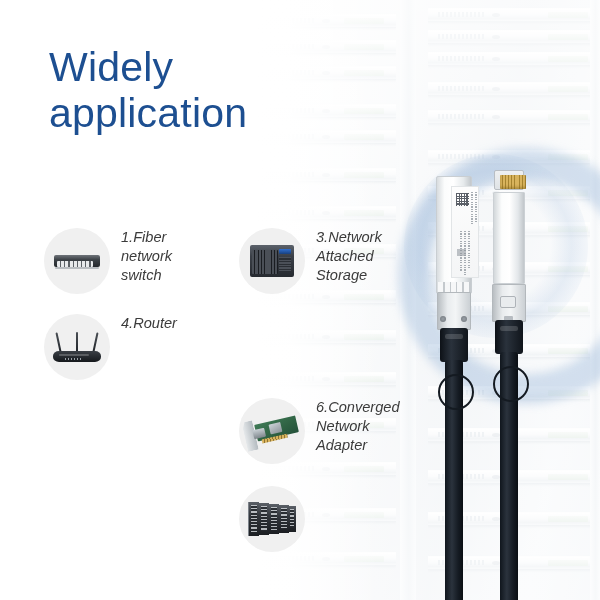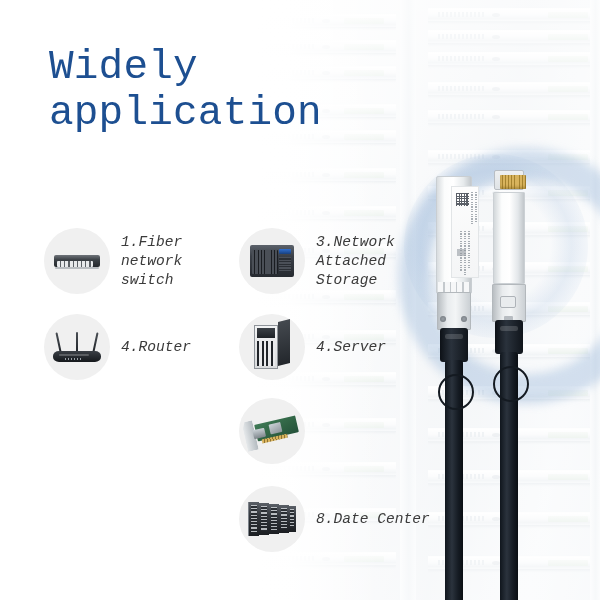--- a/index.html
+++ b/index.html
@@ -2,21 +2,21 @@
 <html><head>
 <meta charset="utf-8">
 <style>
   html,body{margin:0;padding:0;}
   body{
     width:600px;height:600px;overflow:hidden;
     background:#ffffff;
     font-family:"Liberation Sans", sans-serif;
     position:relative;
   }
-  #page{position:absolute;inset:0;width:600px;height:600px;overflow:hidden;background:#fff;font-family:Liberation Mono, monospace;}
+  #page{position:absolute;inset:0;width:600px;height:600px;overflow:hidden;background:#fff;}
 
   
   .bg-photo{position:absolute;top:0;left:250px;width:350px;height:600px;overflow:hidden;}
   .bg-base{position:absolute;inset:0;
     background:linear-gradient(100deg,#ffffff 0%,#fafbfc 18%,#eef1f4 42%,#e4e9ee 62%,#f2f5f8 84%,#e8edf2 100%);}
   .rack-col{position:absolute;top:0;bottom:0;overflow:hidden;}
   .rack-col.a{left:8px;width:138px;}
   .rack-col.b{left:178px;width:172px;}
   .runit{position:absolute;left:0;right:0;height:12px;
     background:linear-gradient(180deg,#ffffff 0%,#f4f6f8 45%,#dfe5ea 80%,#eef2f5 100%);
@@ -46,21 +46,21 @@
     background:radial-gradient(circle,rgba(255,255,255,0) 42%,rgba(125,162,208,.16) 58%,rgba(255,255,255,0) 78%);}
 
   
   .headline{position:absolute;left:49px;top:44px;width:300px;
     font-size:41px;line-height:46px;color:#1d4f91;font-weight:400;letter-spacing:.2px;}
   .subtitle{position:absolute;left:51px;top:163px;width:250px;
     font-size:14.5px;line-height:21px;color:#8d8d8d;font-weight:400;}
 
   
   .grid{position:absolute;left:44px;top:228px;width:400px;height:340px;}
-  .cell{position:absolute;display:flex;align-items:center;}
+  .cell{position:absolute;display:flex;}
   .bubble{width:66px;height:66px;border-radius:50%;background:#f0f0f0;
     flex:0 0 66px;position:relative;display:flex;align-items:center;justify-content:center;}
   .label{margin-left:11px;font-size:14.6px;line-height:19px;color:#3b3b3b;
     font-style:italic;font-weight:500;}
 
   .col1{left:0;} .col2{left:195px;}
   .row1{top:0;} .row2{top:86px;} .row3{top:170px;} .row4{top:258px;}
 
   
   .ic{position:relative;}
@@ -442,43 +442,35 @@
             <div class="ant c"></div>
             <div class="ant r"></div>
           <div class="base"></div>
             <div class="sheen"></div>
             <div class="led"></div>
         </div>
       </div>
       <div class="label" style="white-space:pre-line">4.Router</div>
     </div>
 
-    <div class="cell col2 row2">
-      <div class="bubble">
-        <div class="ic st">
-          <div class="side"></div>
-            <div class="front"></div>
-            <div class="bay"></div>
-            <div class="slots"></div>
-        </div>
-      </div>
-      <div class="label" style="white-space:pre-line">4.Server</div>
-    </div>
 
 
     <div class="cell col2 row3">
       <div class="bubble">
         <div class="ic nic">
           <div class="pcb"></div>
             <div class="chip"></div>
             <div class="gold"></div>
           <div class="brk"></div>
             <div class="cage"></div>
         </div>
       </div>
+      <div class="label" style="white-space:pre-line">6.Converged
+Network
+Adapter</div>
     </div>
 
 
     <div class="cell col2 row4">
       <div class="bubble">
         <div class="ic dc">
           <div class="cab c5">
               <i></i>
             </div>
           <div class="cab c4">
@@ -488,21 +480,20 @@
               <i></i>
             </div>
           <div class="cab c2">
               <i></i>
             </div>
           <div class="cab c1">
               <i></i>
             </div>
         </div>
       </div>
-      <div class="label" style="white-space:pre-line">8.Date Center</div>
     </div>
 
   </div>
 
   <div class="conn left">
     <div class="shell"></div>
     <div class="label">
       <div class="qr"></div>
       <div class="txt t1"></div>
         <div class="txt t2"></div>

